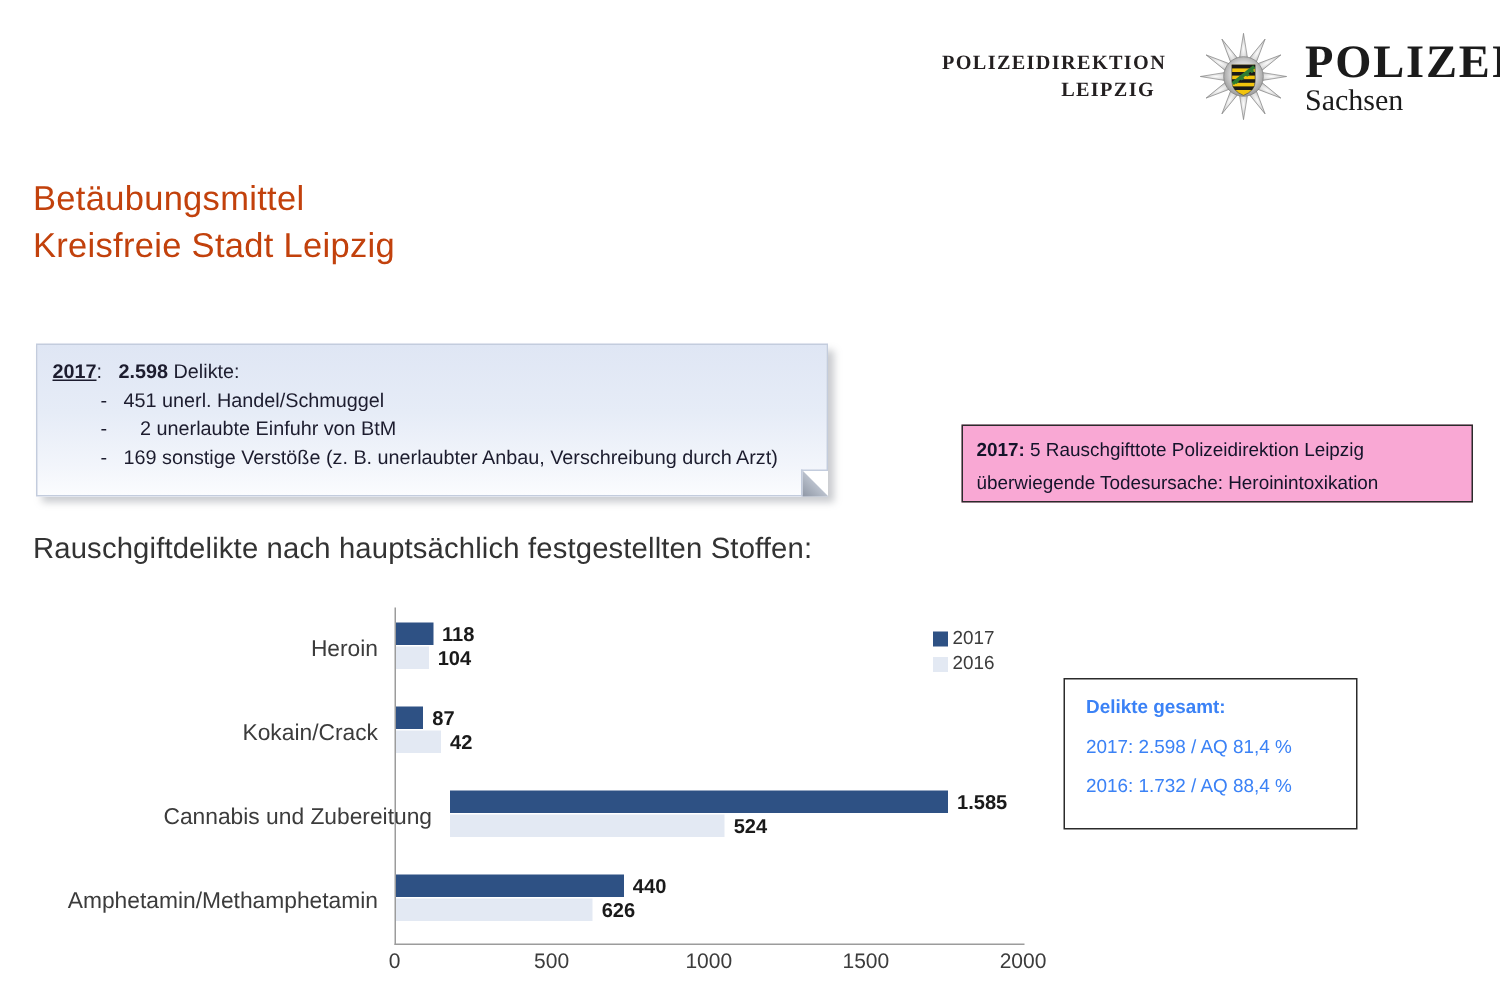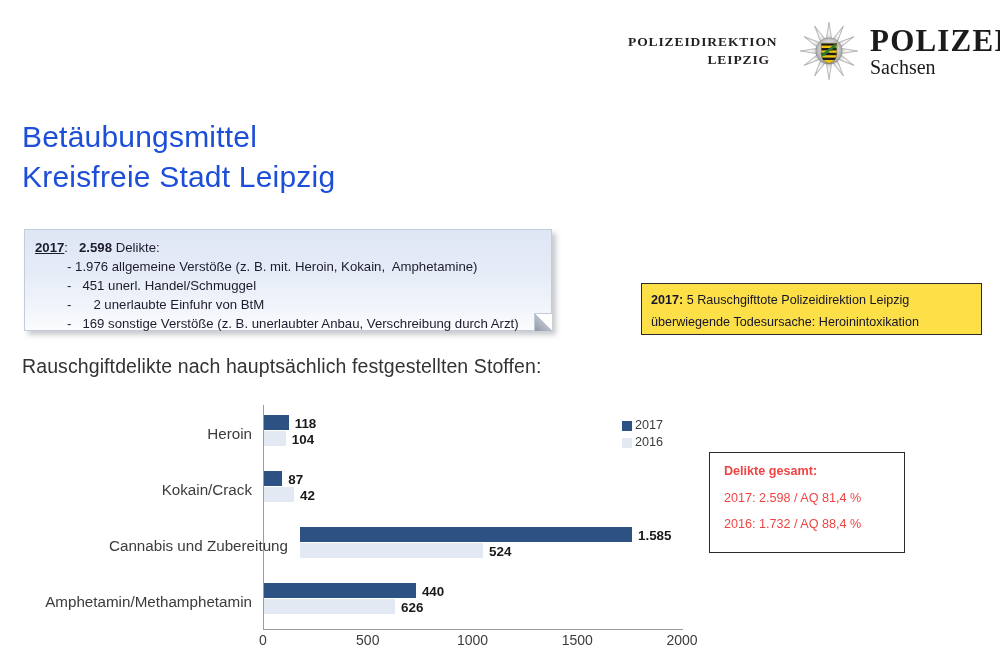--- a/index.html
+++ b/index.html
@@ -65,23 +65,23 @@
     color: #1b1b1b;
     display: block;
     margin-top: 1px;
   }
 
   
   #page-title {
     position: absolute;
     left: 22px;
     top: 117px;
-    font-size: 30px;
+    font-size: 23px;
     line-height: 1.33;
-    color: #1d4ed8;
+    color: #c2410c;
     font-weight: 400;
     letter-spacing: 0.2px;
   }
   #page-title span { display: block; }
 
   
   #stats-box {
     position: absolute;
     left: 24px;
     top: 229px;
@@ -118,21 +118,21 @@
   }
 
   
   #deaths-box {
     position: absolute;
     left: 641px;
     top: 283px;
     width: 341px;
     height: 52px;
     border: 1px solid #2b2b2b;
-    background: #fde047;
+    background: #f9a8d4;
     box-sizing: border-box;
     padding: 6px 9px 0 9px;
     font-size: 12.6px;
     color: #14142a;
     line-height: 1.72;
   }
   #deaths-year { font-weight: bold; }
 
   
   #chart-heading {
@@ -237,21 +237,21 @@
     position: absolute;
     left: 709px;
     top: 452px;
     width: 196px;
     height: 101px;
     border: 1px solid #2b2b2b;
     background: #ffffff;
     box-sizing: border-box;
     padding: 11px 0 0 14px;
     font-size: 12.6px;
-    color: #ef4444;
+    color: #3b82f6;
   }
   #totals-title { font-weight: bold; margin-bottom: 13px; }
   .totals-row { margin-bottom: 12px; }
 </style>
 </head>
 <body>
 
 <div id="header-logo">
   <div id="agency-name">
     <div>POLIZEIDIREKTION</div>
@@ -328,21 +328,20 @@
   </div>
 </div>
 
 <div id="page-title">
   <span>Betäubungsmittel</span>
   <span>Kreisfreie Stadt Leipzig</span>
 </div>
 
 <div id="stats-box">
   <div class="row"><span id="stats-year">2017</span><span>:</span>&nbsp;&nbsp;&nbsp;<span id="stats-total">2.598</span> <span>Delikte:</span></div>
-  <div class="bullet-row">- 1.976 allgemeine Verstöße (z. B. mit. Heroin, Kokain,  Amphetamine)</div>
   <div class="bullet-row">-   451 unerl. Handel/Schmuggel</div>
   <div class="bullet-row">-      2 unerlaubte Einfuhr von BtM</div>
   <div class="bullet-row">-   169 sonstige Verstöße (z. B. unerlaubter Anbau, Verschreibung durch Arzt)</div>
 </div>
 
 <div id="deaths-box">
   <div><span id="deaths-year">2017:</span> <span>5 Rauschgifttote Polizeidirektion Leipzig</span></div>
   <div>überwiegende Todesursache: Heroinintoxikation</div>
 </div>
 

